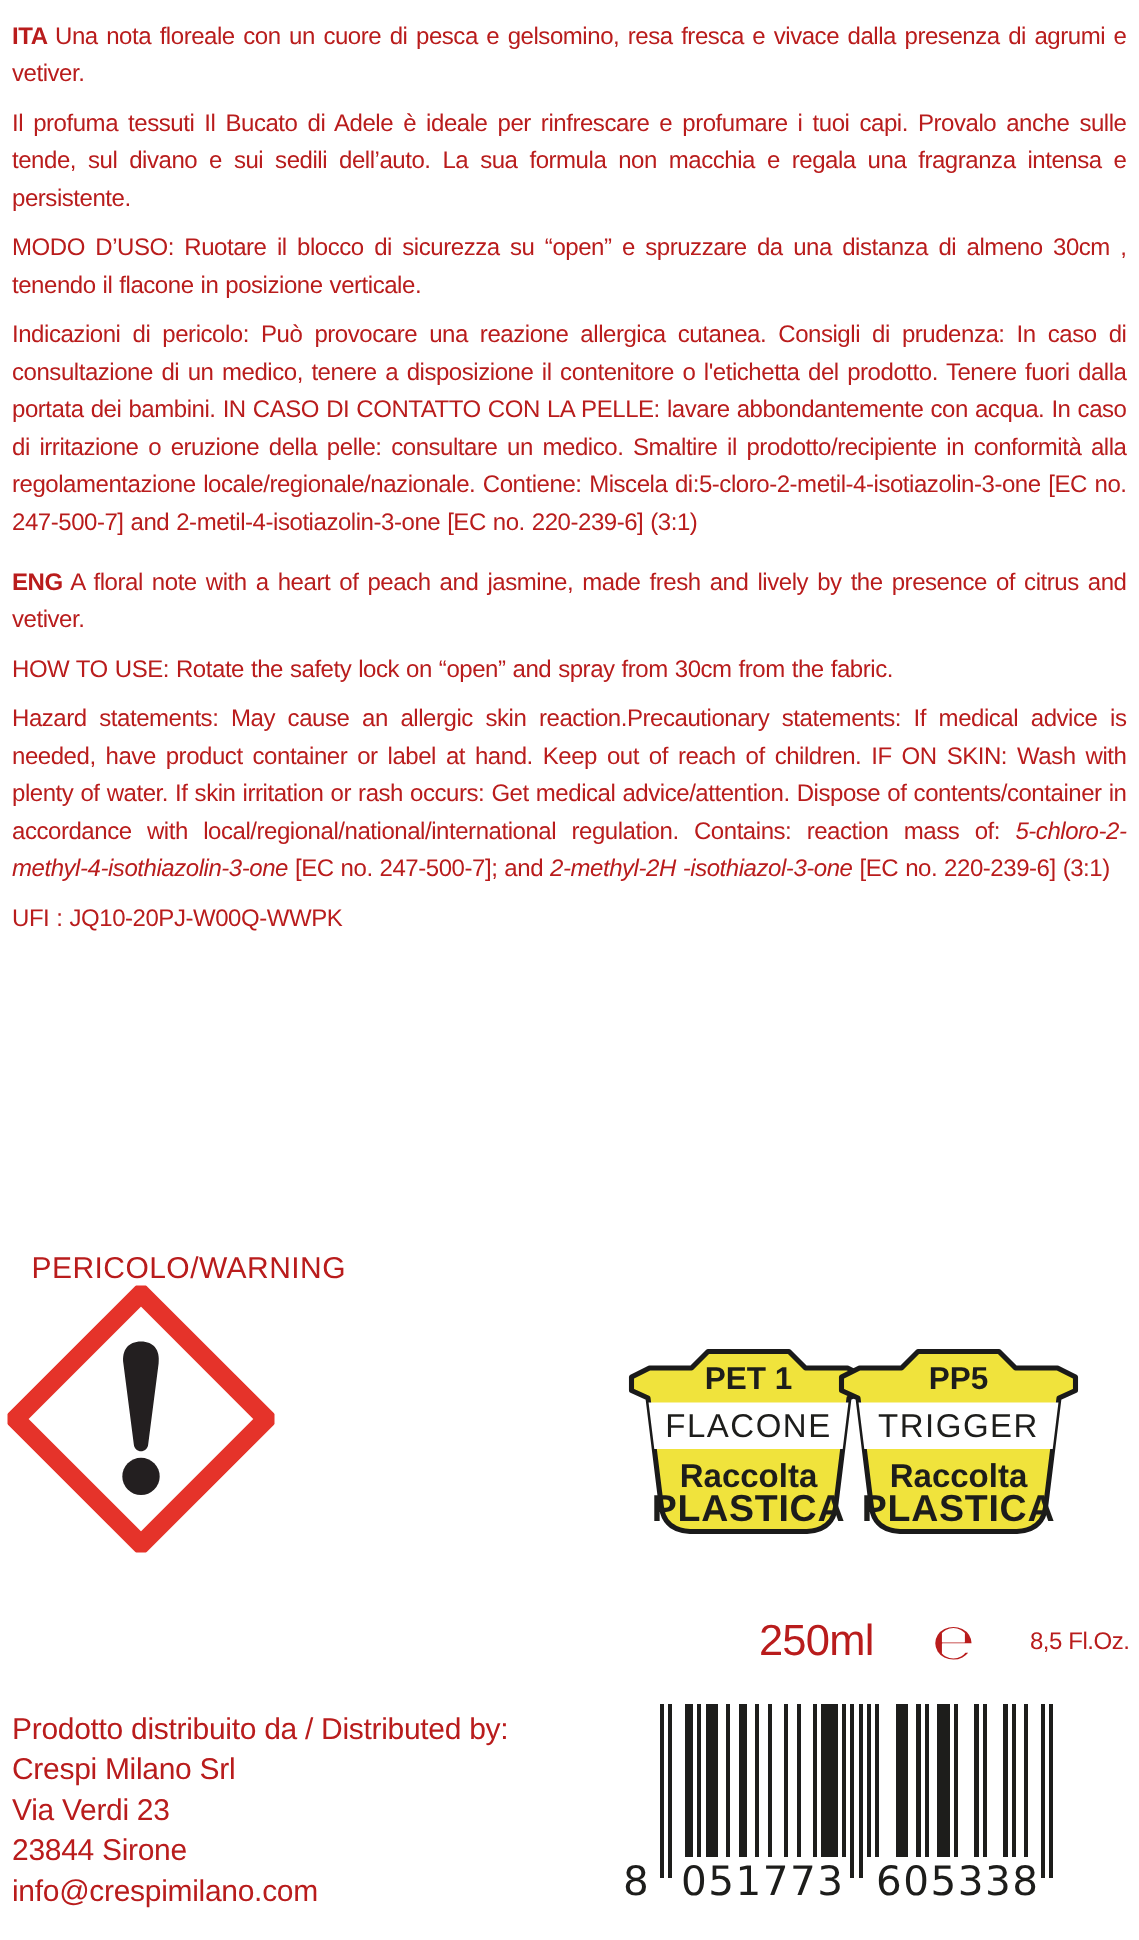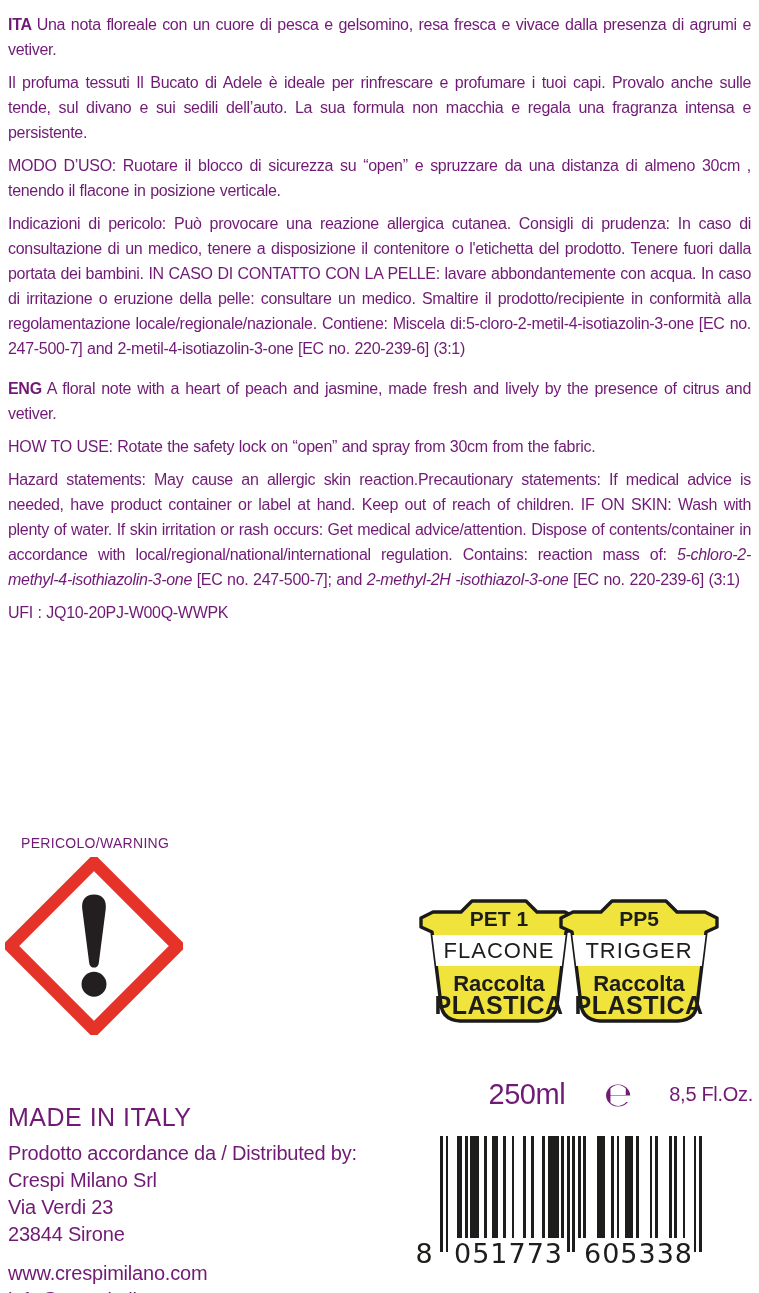--- a/index.html
+++ b/index.html
@@ -1,20 +1,20 @@
 <!DOCTYPE html>
 <html><head>
 <meta charset="utf-8">
 <style>
   html,body{margin:0;padding:0;background:#fff;}
   .page{
     position:relative;
     width:759px;height:1293px;
     background:#ffffff;
-    color:#701a75;
+    color:#b91c1c;
     font-family:"Liberation Sans", sans-serif;
     overflow:hidden;
   }
   
   .text-col{
     position:absolute;left:8px;right:8px;top:12px;
   }
   .text-col p{
     margin:0;
     font-size:16px;
@@ -24,21 +24,21 @@
     word-spacing:0.5px;
   }
   .text-col p + p{margin-top:8px;}
   .text-col p.gap-top{margin-top:15px;}
   .italic{}
   .lang{font-weight:bold;margin-right:5px;}
   .ufi{margin-top:10px;}
   
   .warning-label{
     position:absolute;left:21px;top:835px;
-    font-size:14px;letter-spacing:0.3px;
+    font-size:20px;letter-spacing:0.3px;
   }
   .ghs-diamond{
     position:absolute;left:5px;top:857px;
     width:178px;height:177px;
   }
   
   .tag{position:absolute;top:897px;width:166px;height:132px;}
   .tag-1{left:416px;}
   .tag-2{left:556px;}
   .tag svg{width:100%;height:100%;display:block;}
@@ -48,21 +48,21 @@
   .tag-component{font-size:22px;letter-spacing:1px;}
   .tag-line1{font-size:22px;font-weight:bold;}
   .tag-line2{font-size:25px;font-weight:bold;letter-spacing:0.5px;}
   
   .volume{
     position:absolute;right:6px;top:1078px;
     display:flex;align-items:center;white-space:nowrap;gap:29px;
   }
   .volume .ml{font-size:29px;letter-spacing:-0.5px;}
   .volume .emark{font-size:33px;font-family:"DejaVu Sans",sans-serif;margin:0 8px 0 10px;line-height:1;}
-  .volume .floz{font-size:20px;letter-spacing:-0.3px;}
+  .volume .floz{font-size:16px;letter-spacing:-0.3px;}
   .made-in{
     position:absolute;left:8px;top:1103px;
     font-size:25px;letter-spacing:0.5px;
   }
   .distributor{
     position:absolute;left:8px;top:1140px;
     font-size:20px;line-height:27px;letter-spacing:-0.2px;
   }
   .distributor .contact{margin-top:12px;}
   
@@ -132,27 +132,25 @@
       <text class="tag-line2" x="83" y="117">PLASTICA</text>
     </svg>
   </div>
 
   <div class="volume">
     <span class="ml">250ml</span>
     <span class="emark">℮</span>
     <span class="floz">8,5 Fl.Oz.</span>
   </div>
 
-  <div class="made-in">MADE IN ITALY</div>
   <div class="distributor">
-    <div>Prodotto accordance da / Distributed by:</div>
+    <div>Prodotto distribuito da / Distributed by:</div>
     <div>Crespi Milano Srl</div>
     <div>Via Verdi 23</div>
     <div>23844 Sirone</div>
-    <div class="contact">www.crespimilano.com</div>
     <div>info@crespimilano.com</div>
   </div>
 
   <div class="barcode">
     <svg viewBox="0 0 312 134" shape-rendering="crispEdges">
       <g id="barcode-bars">
           <rect x="28.00" y="2" width="2.76" height="116" fill="#1d1d1b"></rect>
           <rect x="33.52" y="2" width="2.76" height="116" fill="#1d1d1b"></rect>
           <rect x="44.55" y="2" width="5.52" height="102" fill="#1d1d1b"></rect>
           <rect x="52.82" y="2" width="2.76" height="102" fill="#1d1d1b"></rect>

